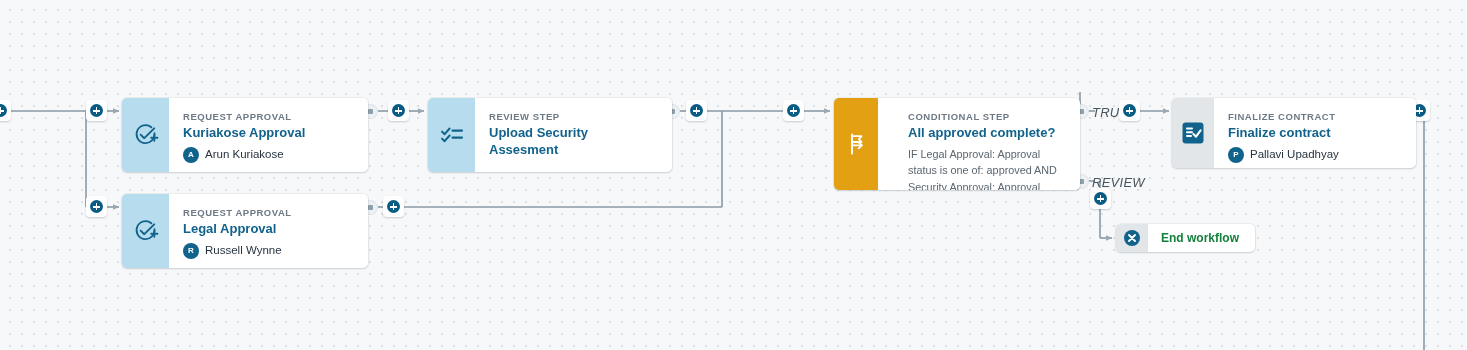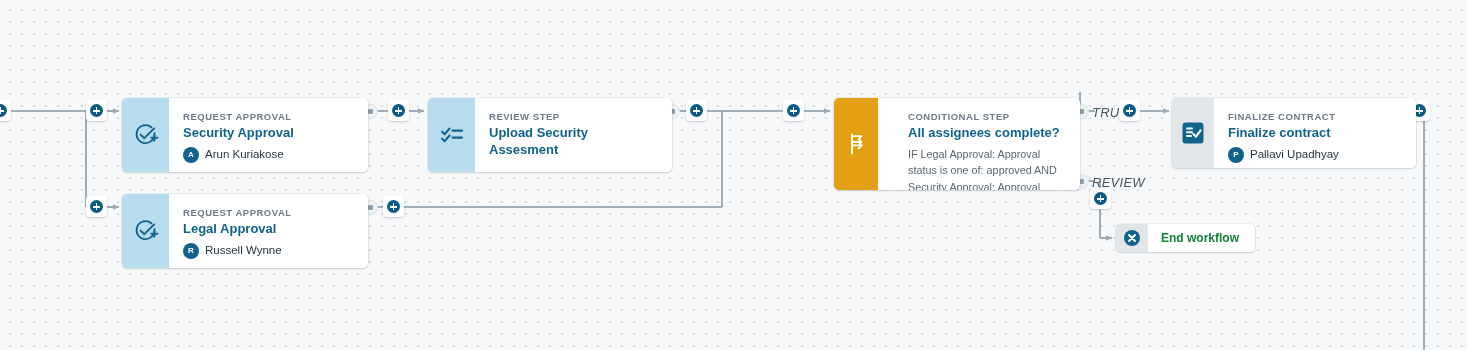--- a/index.html
+++ b/index.html
@@ -257,21 +257,21 @@
   <div class="node" style="left:122px; top:98px; width:246px; height:74px;">
     <div class="node-icon icon-blue">
       <svg width="26" height="26" viewBox="0 0 26 26">
         <path d="M21.5 11.2a9 9 0 1 1-3.1-5.9" fill="none" stroke="#11638c" stroke-width="1.8" stroke-linecap="round"></path>
         <path d="M7.6 12.6 L11.3 16.2 L21.2 6.3" fill="none" stroke="#11638c" stroke-width="1.9" stroke-linecap="round" stroke-linejoin="round"></path>
         <path d="M21.3 12.6 v6.2 M18.2 15.7 h6.2" stroke="#11638c" stroke-width="1.9" stroke-linecap="round"></path>
       </svg>
     </div>
     <div class="node-body">
       <div class="kicker">REQUEST APPROVAL</div>
-      <div class="title">Security Approval</div>
+      <div class="title">Kuriakose Approval</div>
       <div class="assignee">
         <span class="avatar">A</span>
         <span>Arun Kuriakose</span>
       </div>
     </div>
   </div>
 
   <div class="node" style="left:122px; top:194px; width:246px; height:74px;">
     <div class="node-icon icon-blue">
       <svg width="26" height="26" viewBox="0 0 26 26">
@@ -308,21 +308,21 @@
     <div class="node-icon icon-gold" style="width:44px;">
       <svg width="24" height="26" viewBox="0 0 24 26">
         <path d="M8 3.5 V22.5" stroke="#ffffff" stroke-width="1.9" stroke-linecap="round" fill="none"></path>
         <path d="M8 5.2 h9.5 l-2.6 2.9 2.6 2.9 H8" fill="none" stroke="#ffffff" stroke-width="1.8" stroke-linejoin="round"></path>
         <path d="M8 14.4 h8.5" stroke="#ffffff" stroke-width="1.8" fill="none"></path>
         <path d="M14.6 11.4 l3.4 3 -3.4 3" fill="none" stroke="#ffffff" stroke-width="1.8" stroke-linecap="round" stroke-linejoin="round"></path>
       </svg>
     </div>
     <div class="node-body" style="padding:13px 16px 10px 14px;">
       <div class="kicker">CONDITIONAL STEP</div>
-      <div class="title" style="margin-bottom:4px;">All assignees complete?</div>
+      <div class="title" style="margin-bottom:4px;">All approved complete?</div>
       <div class="condition-text">IF Legal Approval: Approval status is one of: approved AND Security Approval: Approval status is one of: approved</div>
     </div>
   </div>
 
   <div class="node" style="left:1172px; top:98px; width:244px; height:70px;">
     <div class="node-icon icon-grey" style="width:42px;">
       <svg width="26" height="26" viewBox="0 0 26 26">
         <rect x="2.5" y="2.5" width="21" height="21" rx="3.2" fill="#11638c"></rect>
         <path d="M7 8.5 h5 M7 12.3 h5 M7 16.1 h4" stroke="#ffffff" stroke-width="2" stroke-linecap="round"></path>
         <path d="M13.4 14 L16 16.7 L20.6 10.4" fill="none" stroke="#ffffff" stroke-width="2.1" stroke-linecap="round" stroke-linejoin="round"></path>

